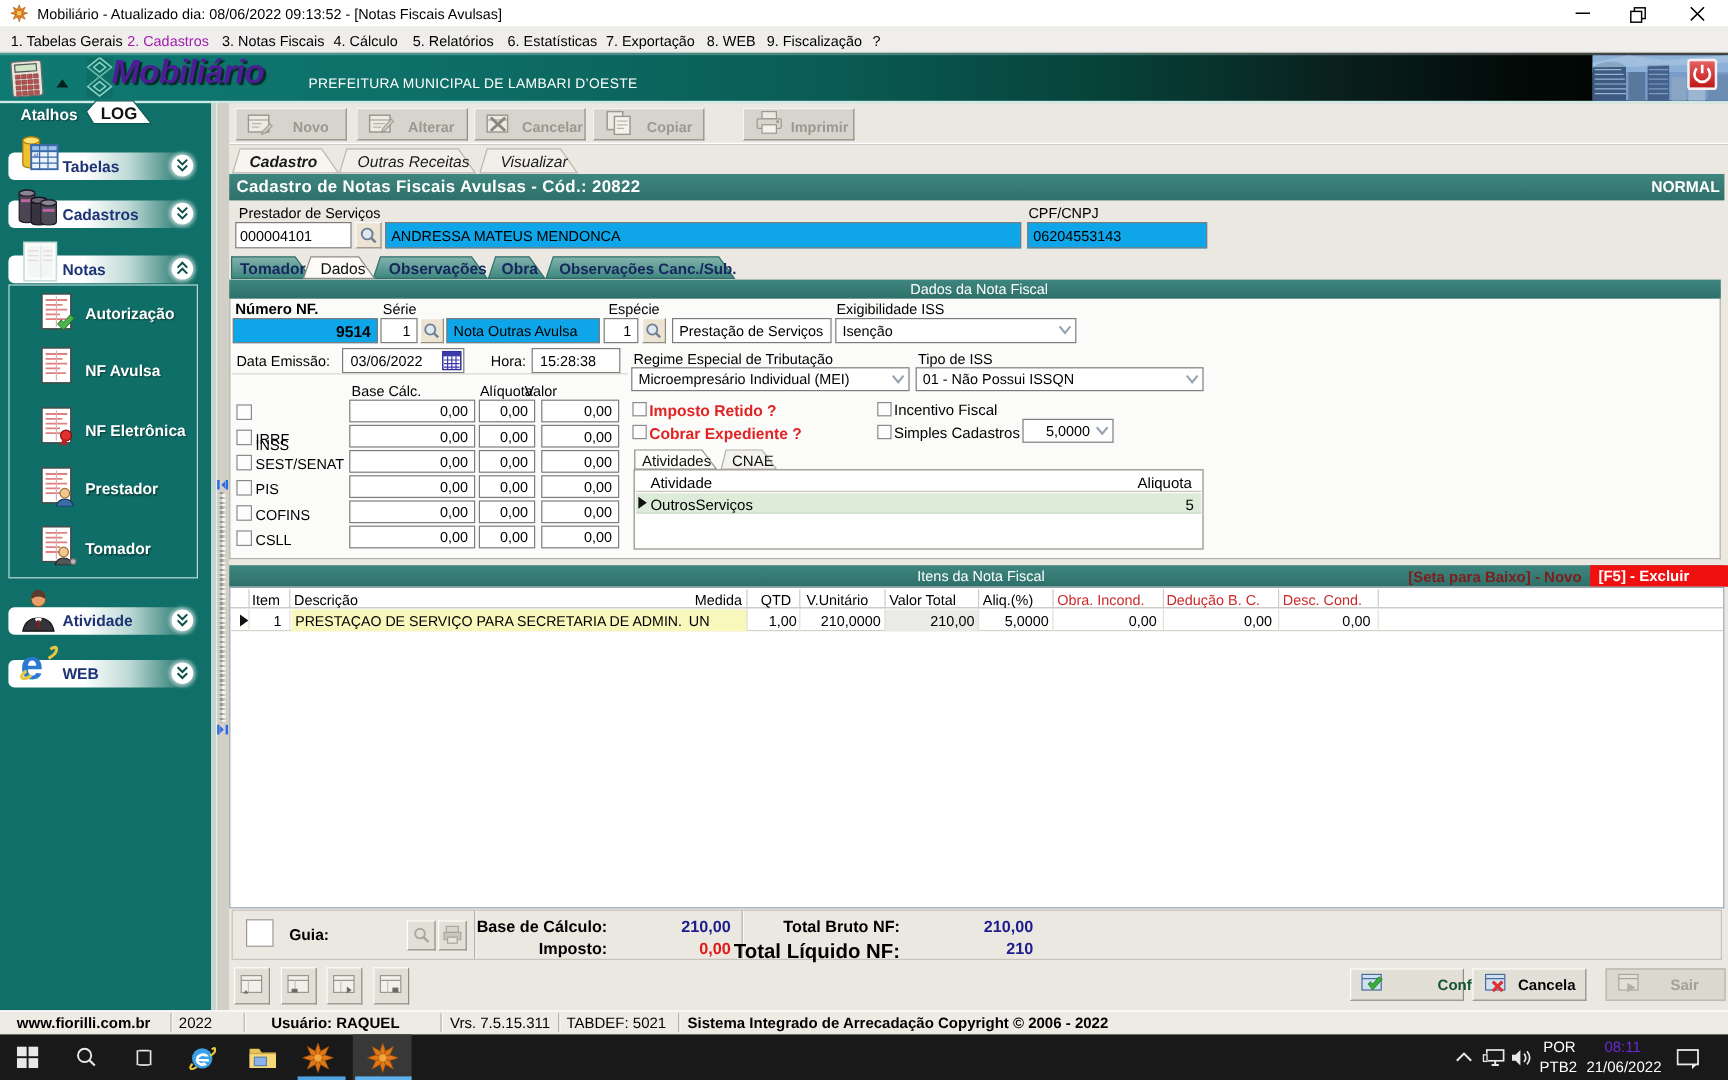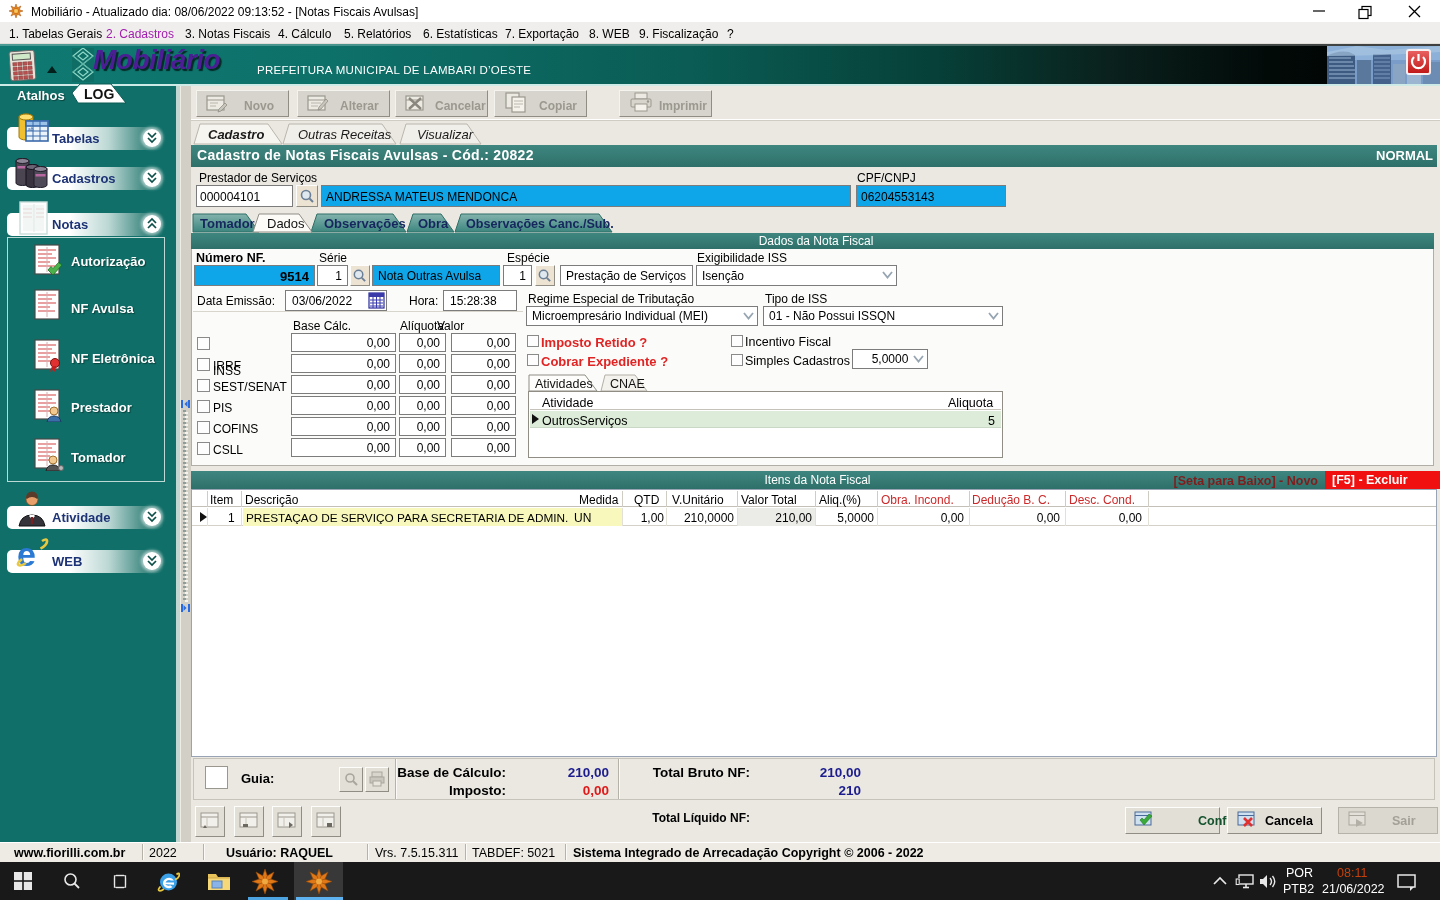--- a/index.html
+++ b/index.html
@@ -576,21 +576,21 @@
     <rect x="3" y="1" width="10" height="5" fill="#d8d6cc" stroke="#a9a79d"></rect>
     <rect x="1" y="6" width="14" height="6" fill="#c9c7bd" stroke="#a9a79d"></rect>
     <rect x="4" y="10" width="8" height="5" fill="#e8e6dc" stroke="#a9a79d"></rect>
   </svg>
 <div class="lbl b" style="left:506px;top:765px;font-size:13.5px;transform:translateX(-100%);">Base de Cálculo:</div>
 <div class="lbl b" style="left:609px;top:765px;font-size:13.5px;color:#1c1c8e;transform:translateX(-100%);">210,00</div>
 <div class="lbl b" style="left:506px;top:783px;font-size:13.5px;transform:translateX(-100%);">Imposto:</div>
 <div class="lbl b" style="left:609px;top:783px;font-size:13.5px;color:#e01818;transform:translateX(-100%);">0,00</div>
 <div class="lbl b" style="left:750px;top:765px;font-size:13.5px;transform:translateX(-100%);">Total Bruto NF:</div>
 <div class="lbl b" style="left:861px;top:765px;font-size:13.5px;color:#1c1c8e;transform:translateX(-100%);">210,00</div>
-<div class="lbl b" style="left:750px;top:783px;font-size:12px;transform:translateX(-100%);margin-top:28px;">Total Líquido NF:</div>
+<div class="lbl b" style="left:750px;top:783px;font-size:17px;transform:translateX(-100%);">Total Líquido NF:</div>
 <div class="lbl b" style="left:861px;top:783px;font-size:13.5px;color:#1c1c8e;transform:translateX(-100%);">210</div>
 
 <div class="btn3d" style="left:195px;top:806px;width:30px;height:31px;"></div>
 <div class="btn3d" style="left:234px;top:806px;width:30px;height:31px;"></div>
 <div class="btn3d" style="left:272px;top:806px;width:30px;height:31px;"></div>
 <div class="btn3d" style="left:311px;top:806px;width:30px;height:31px;"></div>
 <svg class="abs" style="left:200px;top:812px;width:20px;height:19px;" viewBox="0 0 20 19">
     <rect x="1" y="1" width="17" height="14" fill="#f2f0ea" stroke="#9a988e"></rect>
     <line x1="1" y1="5" x2="18" y2="5" stroke="#9a988e"></line>
     <line x1="7" y1="5" x2="7" y2="15" stroke="#c5c2b8"></line>
@@ -716,18 +716,18 @@
     <line x1="11" y1="10" x2="11" y2="13" stroke="#e8e8e8" stroke-width="1.6"></line>
     <rect x="0" y="4" width="5" height="7" fill="#191919"></rect>
     <rect x="1.2" y="5" width="3" height="5.5" fill="none" stroke="#e8e8e8" stroke-width="1.1"></rect>
   </svg>
 <svg class="abs" style="left:1259px;top:874px;width:19px;height:15px;" viewBox="0 0 19 15">
     <path d="M1 5 h3 l4 -4 v13 l-4 -4 h-3 z" fill="#e8e8e8"></path>
     <path d="M11 4 q3 3.5 0 7 M13.5 2 q4.5 5.5 0 11" fill="none" stroke="#e8e8e8" stroke-width="1.4"></path>
   </svg>
 <div class="abs" style="left:1286px;top:866px;font-size:12.5px;color:#fff;">POR</div>
 <div class="abs" style="left:1283px;top:882px;font-size:12.5px;color:#fff;">PTB2</div>
-<div class="abs" style="left:1337px;top:866px;font-size:12.5px;color:#c2410c;">08:11</div>
+<div class="abs" style="left:1337px;top:866px;font-size:12.5px;color:#6d28d9;">08:11</div>
 <div class="abs" style="left:1322px;top:882px;font-size:12.5px;color:#fff;">21/06/2022</div>
 <svg class="abs" style="left:1397px;top:874px;width:20px;height:17px;" viewBox="0 0 20 17">
     <rect x="1" y="1" width="17" height="12" fill="none" stroke="#e8e8e8" stroke-width="1.5"></rect>
     <path d="M13 13 l0 4 4 -4 z" fill="#e8e8e8"></path>
   </svg>
 
 </body></html>

